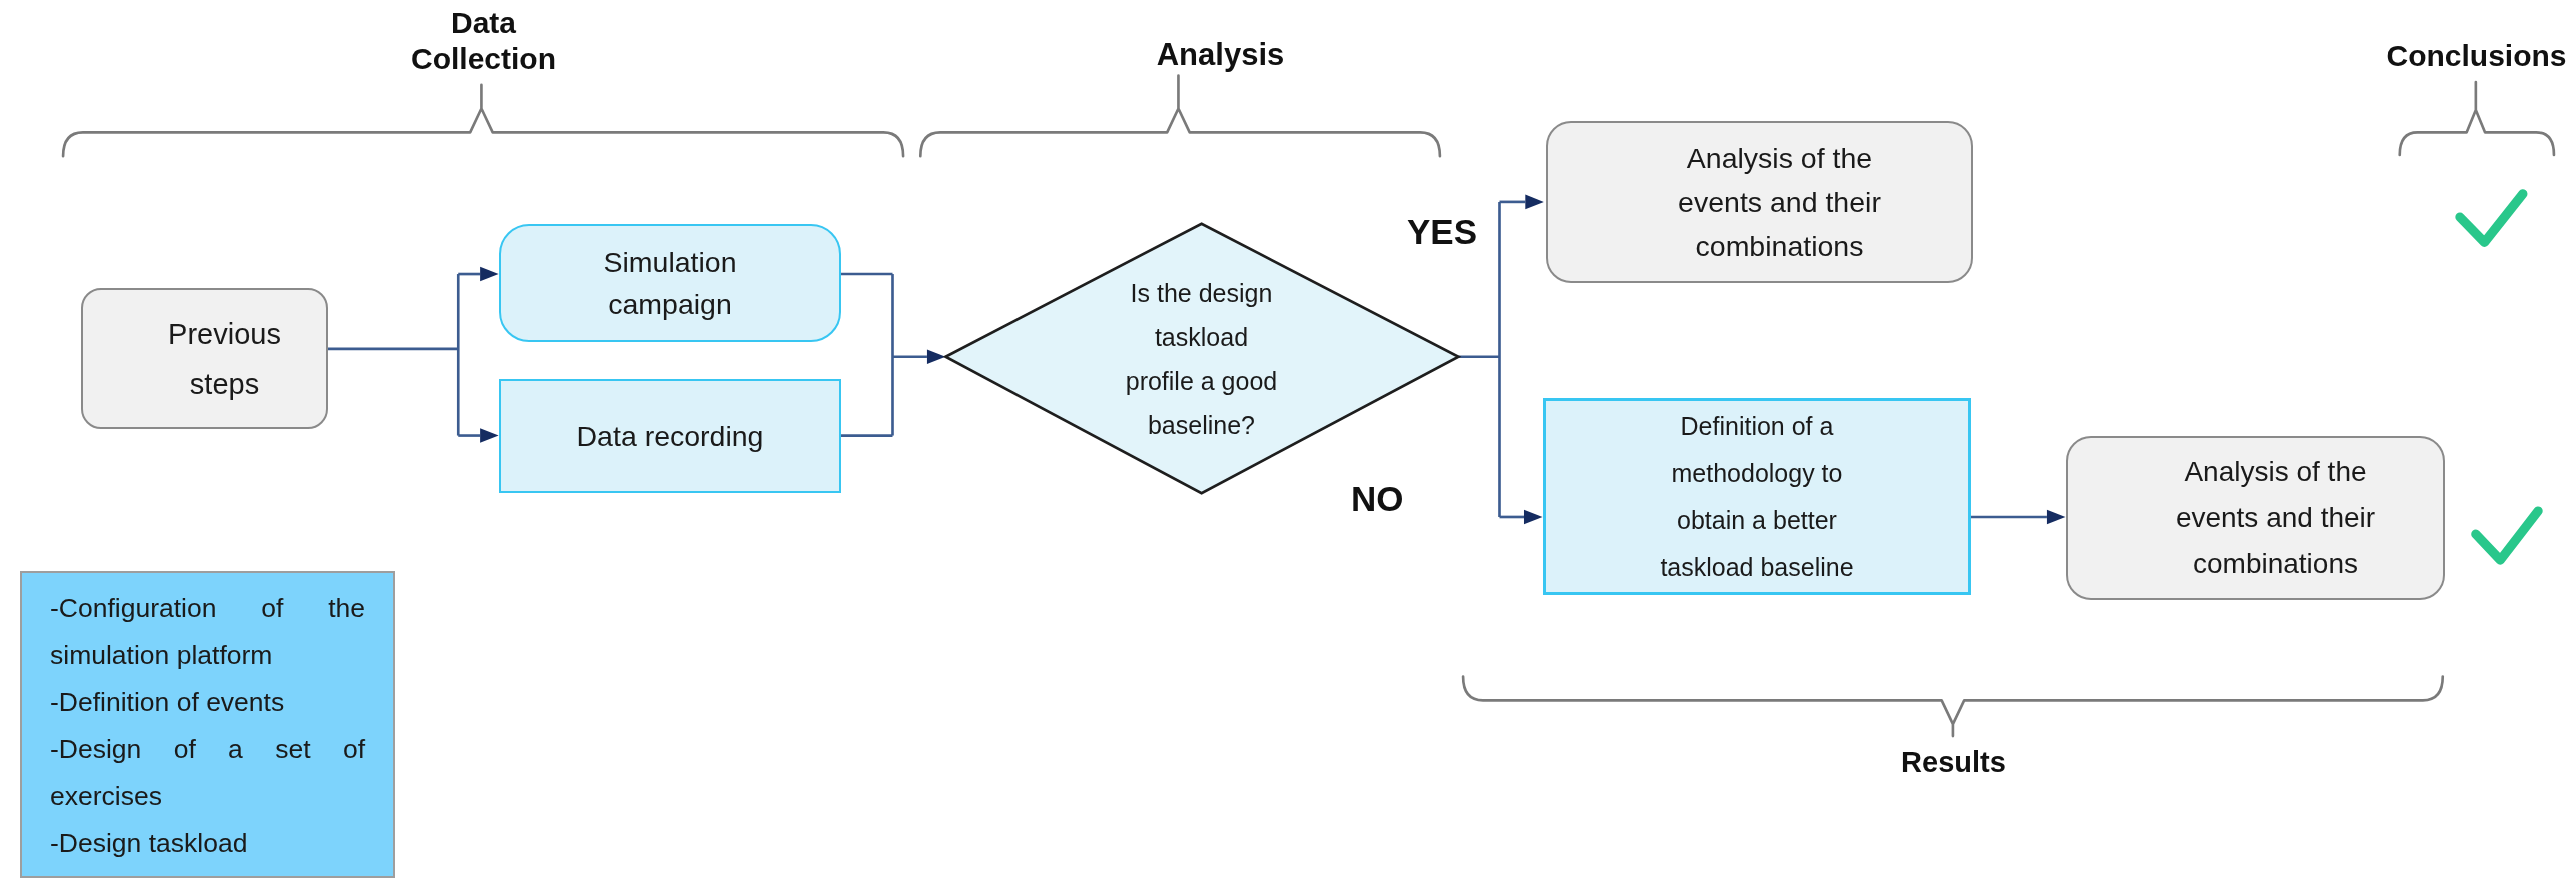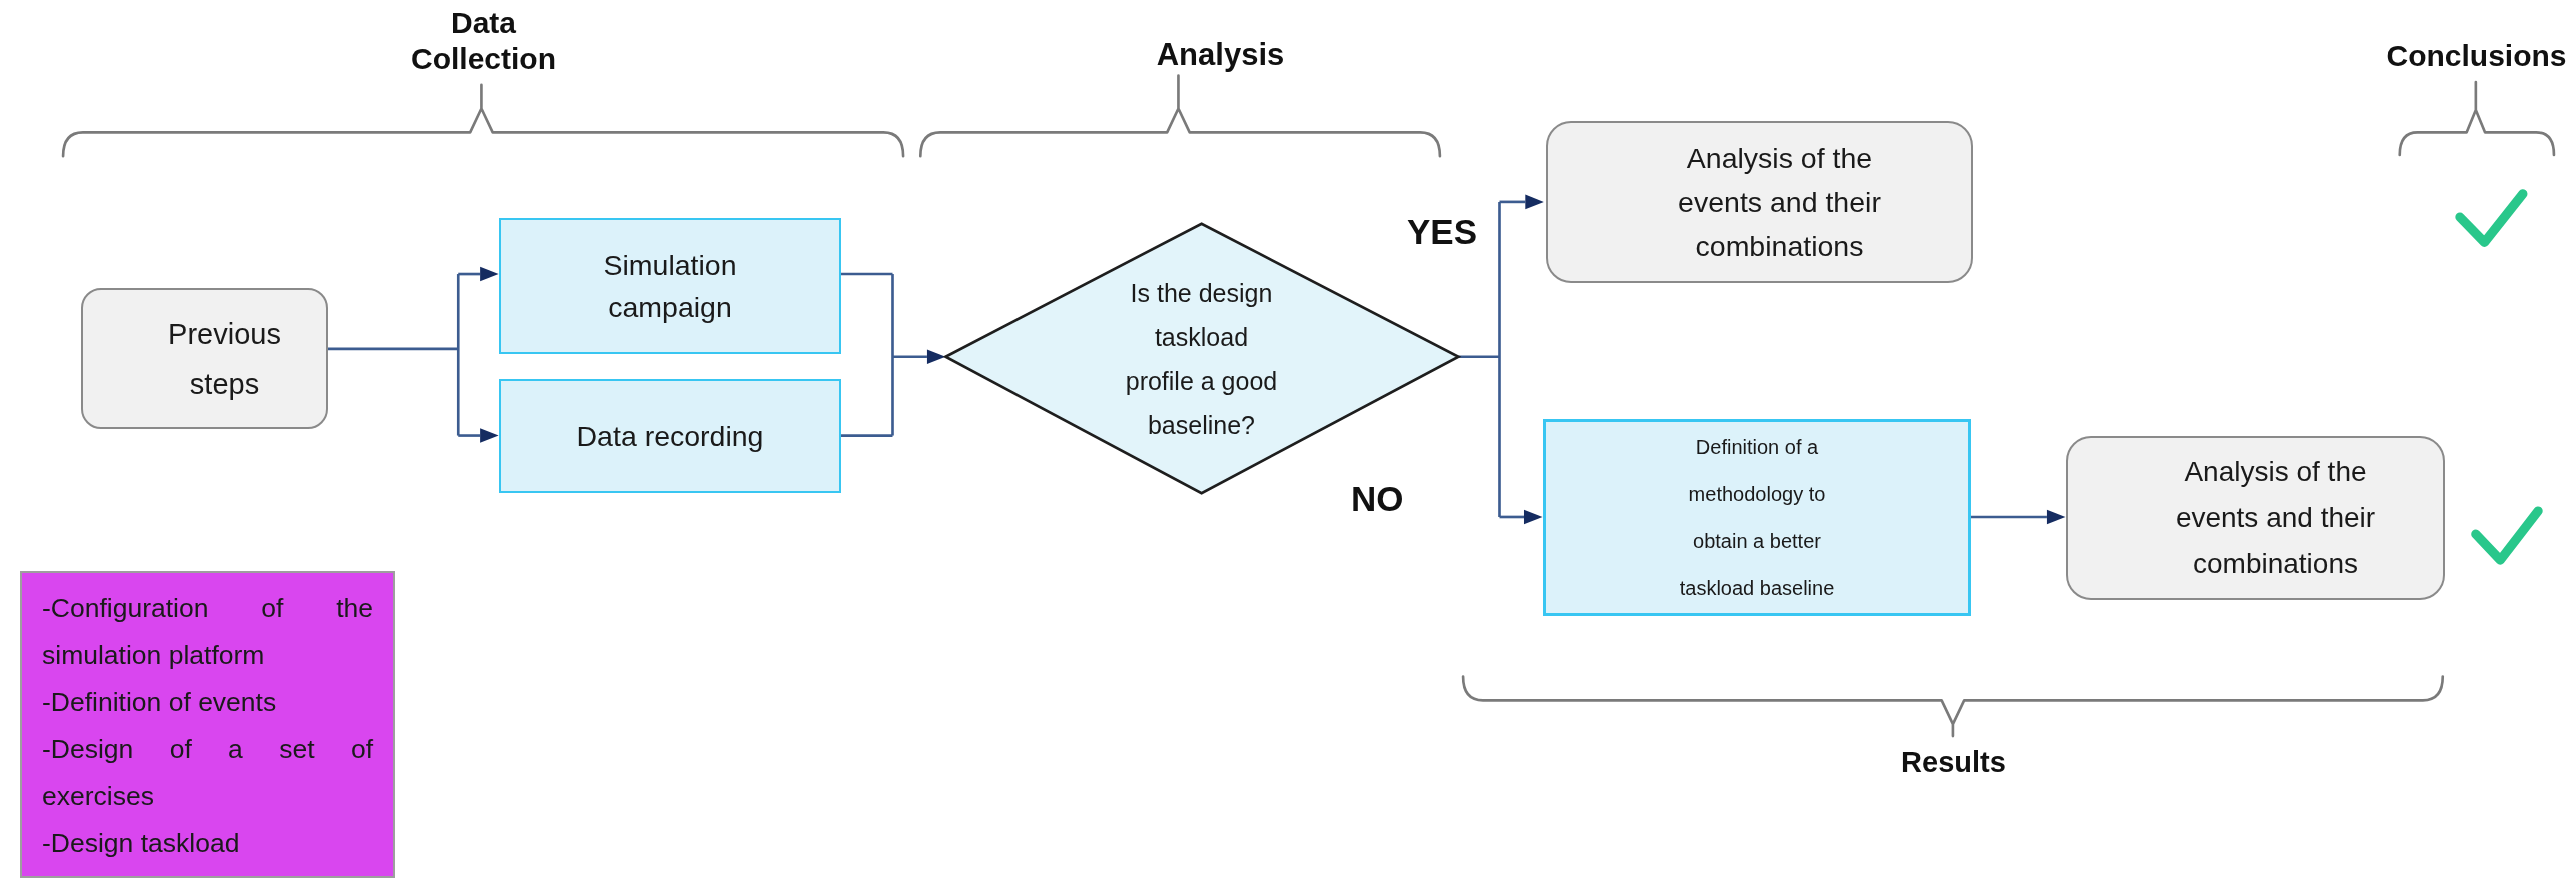--- a/index.html
+++ b/index.html
@@ -24,21 +24,21 @@
   .arrowhead{fill:var(--arrowhead-navy);stroke:none;}
   .brace{stroke:var(--brace-gray);stroke-width:4;fill:none;stroke-linecap:round;stroke-linejoin:round;}
   .diamond-shape{fill:var(--diamond-fill);stroke:var(--diamond-border);stroke-width:4;stroke-linejoin:miter;}
   .check{stroke:var(--check-green);stroke-width:14;fill:none;stroke-linecap:round;stroke-linejoin:round;}
   .abs{position:absolute;box-sizing:border-box;}
   .node{display:flex;align-items:center;justify-content:center;text-align:center;white-space:pre-line;}
   .blue-node{background:var(--node-blue-fill);border:2.6px solid var(--accent-cyan);}
   .gray-node{background:var(--gray-fill);border:2.6px solid var(--gray-border);padding-left:40px;}
   .header{font-weight:bold;text-align:center;white-space:pre-line;color:#111;}
   .branch-label{font-weight:bold;font-size:35px;color:#111;}
-  .notes{background:#d946ef;padding:12px 20px;font-size:26.5px;line-height:47px;}
+  .notes{background:#7dd3fc;padding:12px 28px;font-size:26.5px;line-height:47px;}
   .notes .just{text-align:justify;text-align-last:justify;}
   .notes div{white-space:nowrap;}
   .notes .just{white-space:normal;}
 </style>
 </head>
 <body>
 
 <div class="canvas">
 
   <svg class="layer" viewBox="0 0 3891 1340" aria-hidden="true">
@@ -77,35 +77,35 @@
 
   <div class="abs header" style="left:351px;top:5.3px;width:265px;font-size:30px;line-height:36px;">Data
 Collection</div>
   <div class="abs header" style="left:1088px;top:37px;width:265px;font-size:31px;line-height:36px;">Analysis</div>
   <div class="abs header" style="left:2344px;top:38px;width:265px;font-size:30px;line-height:36px;">Conclusions</div>
   <div class="abs header" style="left:1821px;top:745px;width:265px;font-size:29px;line-height:34px;">Results</div>
 
   <div class="abs node gray-node" style="left:81px;top:288px;width:247px;height:141px;border-radius:20px;font-size:29px;line-height:50px;">Previous
 steps</div>
 
-  <div class="abs node blue-node" style="left:499px;top:218px;width:342px;height:136px;font-size:28.5px;line-height:42px;">Simulation
+  <div class="abs node blue-node" style="left:499px;top:224px;width:342px;height:118px;font-size:28.5px;line-height:42px;border-radius:30px;">Simulation
 campaign</div>
 
   <div class="abs node blue-node" style="left:499px;top:379px;width:342px;height:114px;font-size:28.5px;line-height:37px;">Data recording</div>
 
   <div class="abs node" style="left:1069px;top:266px;width:265px;height:185px;font-size:25px;line-height:44px;">Is the design
 taskload
 profile a good
 baseline?</div>
 
   <div class="abs node gray-node" style="left:1546px;top:121px;width:427px;height:162px;border-radius:25px;font-size:28.5px;line-height:44px;">Analysis of the
 events and their
 combinations</div>
 
-  <div class="abs node blue-node" style="left:1543px;top:419px;width:428px;height:197px;border-width:3.3px;font-size:20px;line-height:47px;">Definition of a
+  <div class="abs node blue-node" style="left:1543px;top:398px;width:428px;height:197px;border-width:3.3px;font-size:25px;line-height:47px;">Definition of a
 methodology to
 obtain a better
 taskload baseline</div>
 
   <div class="abs node gray-node" style="left:2066px;top:436px;width:379px;height:164px;border-radius:25px;font-size:28px;line-height:46px;">Analysis of the
 events and their
 combinations</div>
 
   <div class="abs branch-label" style="left:1351px;top:212px;width:126px;text-align:right;">YES</div>
   <div class="abs branch-label" style="left:1351px;top:479px;width:116px;">NO</div>

